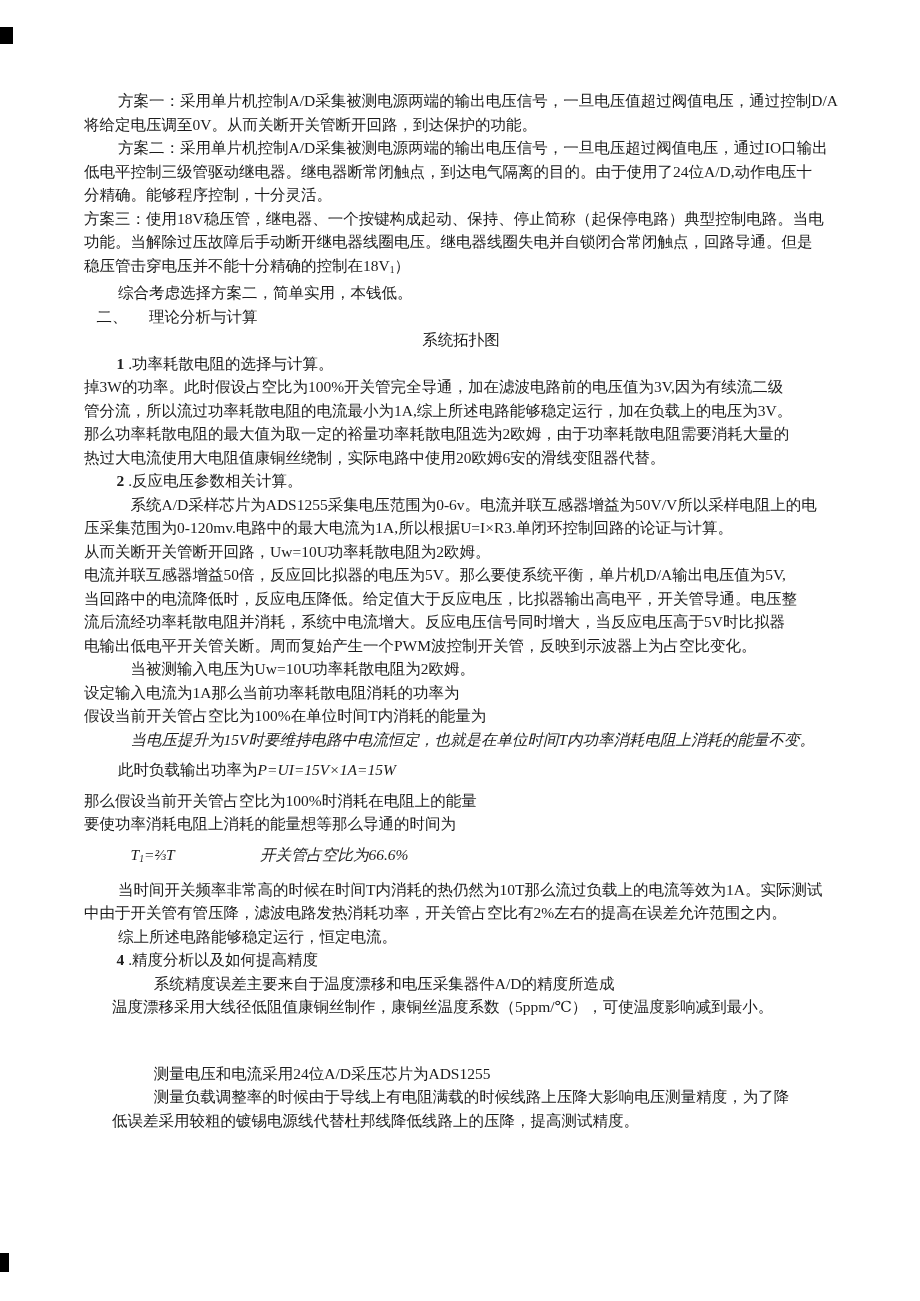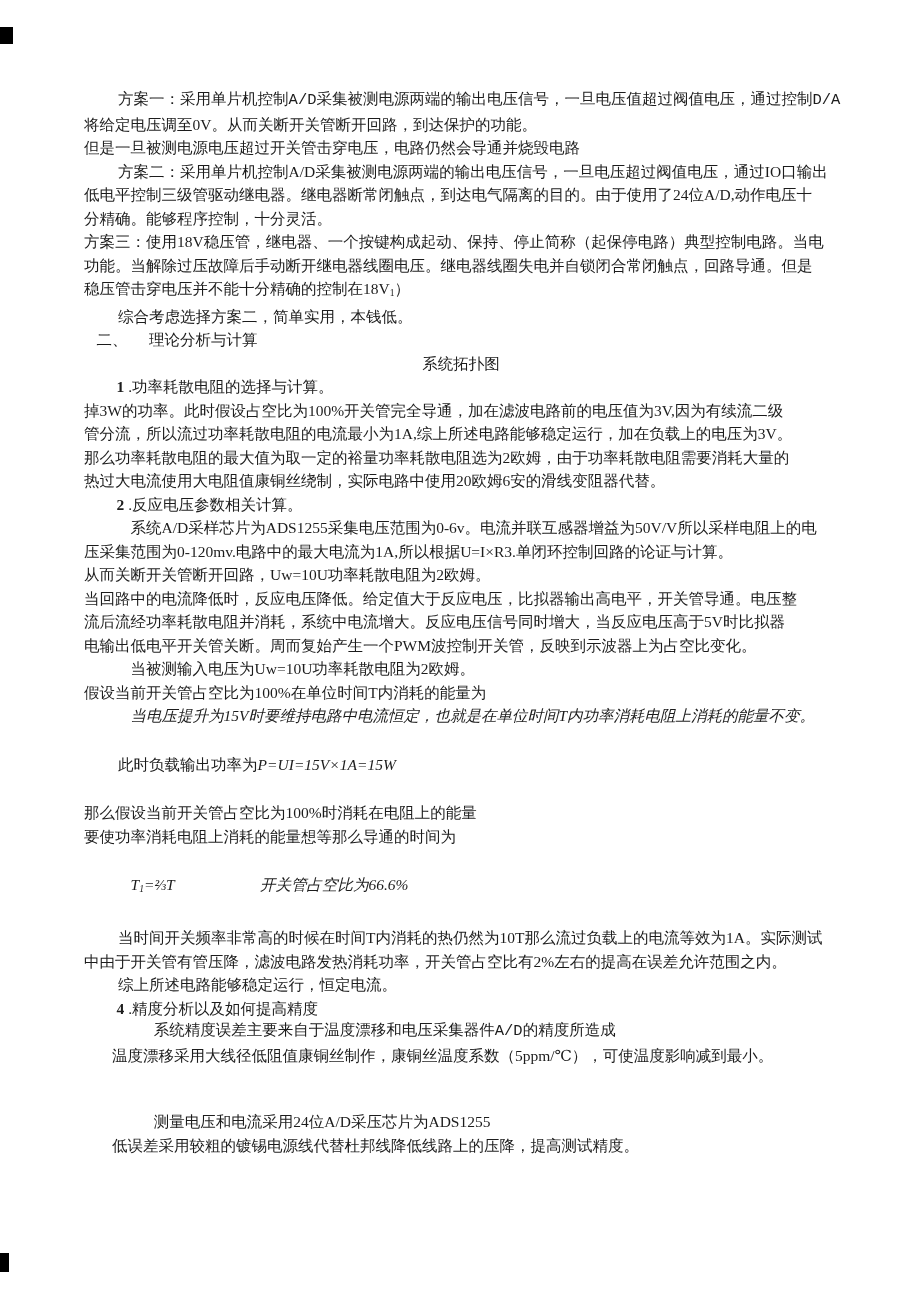--- a/index.html
+++ b/index.html
@@ -25,21 +25,21 @@
   }
   .line {
     white-space: nowrap;
     min-height: 23.5px;
   }
   .line.center {
     text-align: center;
     padding-left: 0 !important;
   }
   .line.gap {
-    margin-top: 25px;
+    margin-top: 7px;
   }
   .b { font-weight: bold; }
   .i { font-style: italic; }
   .sub {
     font-size: 0.62em;
     vertical-align: -0.25em;
   }
   .mark {
     position: absolute;
     background: #000000;
@@ -48,53 +48,55 @@
   #mark-bl { left: 0; top: 1253px; width: 9px; height: 19px; }
 </style>
 </head>
 <body>
 
 <div class="mark" id="mark-tl"></div>
 <div class="mark" id="mark-bl"></div>
 
 <div class="doc">
   <div id="lines-root">
-      <div class="line" style="padding-left: 2.2em; font-family: Liberation Mono, monospace;"><span>方案一：采用单片机控制A/D采集被测电源两端的输出电压信号，一旦电压值超过阀值电压，通过控制D/A</span></div>
+      <div class="line" style="padding-left: 2.2em;"><span>方案一：采用单片机控制A/D采集被测电源两端的输出电压信号，一旦电压值超过阀值电压，通过控制D/A</span></div>
       <div class="line"><span>将给定电压调至0V。从而关断开关管断开回路，到达保护的功能。</span></div>
-      <div class="line"><span>但是一旦被测电源电压超过开关管击穿电压，电路仍然会导通并烧毁电路</span></div>
       <div class="line" style="padding-left: 2.2em;"><span>方案二：采用单片机控制A/D采集被测电源两端的输出电压信号，一旦电压超过阀值电压，通过IO口输出</span></div>
       <div class="line"><span>低电平控制三级管驱动继电器。继电器断常闭触点，到达电气隔离的目的。由于使用了24位A/D,动作电压十</span></div>
       <div class="line"><span>分精确。能够程序控制，十分灵活。</span></div>
       <div class="line"><span>方案三：使用18V稳压管，继电器、一个按键构成起动、保持、停止简称（起保停电路）典型控制电路。当电</span></div>
       <div class="line"><span>功能。当解除过压故障后手动断开继电器线圈电压。继电器线圈失电并自锁闭合常闭触点，回路导通。但是</span></div>
       <div class="line"><span>稳压管击穿电压并不能十分精确的控制在18V</span><span class="sub">1</span><span>）</span></div>
       <div class="line" style="padding-left: 2.2em;"><span>综合考虑选择方案二，简单实用，本钱低。</span></div>
       <div class="line" style="padding-left: 0.8em;"><span>二、</span><span style="margin-left: 1.4em;">理论分析与计算</span></div>
       <div class="line center"><span>系统拓扑图</span></div>
       <div class="line" style="padding-left: 2.1em;"><span class="b">1</span><span> .功率耗散电阻的选择与计算。</span></div>
       <div class="line"><span>掉3W的功率。此时假设占空比为100%开关管完全导通，加在滤波电路前的电压值为3V,因为有续流二级</span></div>
       <div class="line"><span>管分流，所以流过功率耗散电阻的电流最小为1A,综上所述电路能够稳定运行，加在负载上的电压为3V。</span></div>
       <div class="line"><span>那么功率耗散电阻的最大值为取一定的裕量功率耗散电阻选为2欧姆，由于功率耗散电阻需要消耗大量的</span></div>
       <div class="line"><span>热过大电流使用大电阻值康铜丝绕制，实际电路中使用20欧姆6安的滑线变阻器代替。</span></div>
       <div class="line" style="padding-left: 2.1em;"><span class="b">2</span><span> .反应电压参数相关计算。</span></div>
       <div class="line" style="padding-left: 3em;"><span>系统A/D采样芯片为ADS1255采集电压范围为0-6v。电流并联互感器增益为50V/V所以采样电阻上的电</span></div>
       <div class="line"><span>压采集范围为0-120mv.电路中的最大电流为1A,所以根据U=I×R3.单闭环控制回路的论证与计算。</span></div>
       <div class="line"><span>从而关断开关管断开回路，Uw=10U功率耗散电阻为2欧姆。</span></div>
+      <div class="line"><span>电流并联互感器增益50倍，反应回比拟器的电压为5V。那么要使系统平衡，单片机D/A输出电压值为5V,</span></div>
       <div class="line"><span>当回路中的电流降低时，反应电压降低。给定值大于反应电压，比拟器输出高电平，开关管导通。电压整</span></div>
       <div class="line"><span>流后流经功率耗散电阻并消耗，系统中电流增大。反应电压信号同时增大，当反应电压高于5V时比拟器</span></div>
       <div class="line"><span>电输出低电平开关管关断。周而复始产生一个PWM波控制开关管，反映到示波器上为占空比变化。</span></div>
       <div class="line" style="padding-left: 3em;"><span>当被测输入电压为Uw=10U功率耗散电阻为2欧姆。</span></div>
+      <div class="line"><span>设定输入电流为1A那么当前功率耗散电阻消耗的功率为</span></div>
       <div class="line"><span>假设当前开关管占空比为100%在单位时间T内消耗的能量为</span></div>
       <div class="line" style="padding-left: 3em; font-style: italic;"><span>当电压提升为15V时要维持电路中电流恒定，也就是在单位时间T内功率消耗电阻上消耗的能量不变。</span></div>
       <div class="line gap" style="padding-left: 2.2em;"><span>此时负载输出功率为</span><span class="i">P=UI=15V×1A=15W</span></div>
       <div class="line gap"><span>那么假设当前开关管占空比为100%时消耗在电阻上的能量</span></div>
       <div class="line"><span>要使功率消耗电阻上消耗的能量想等那么导通的时间为</span></div>
       <div class="line gap" style="padding-left: 3em;"><span class="i">T</span><span class="i sub">1</span><span class="i">=⅔T</span><span style="margin-left: 5.5em; font-style: italic;">开关管占空比为66.6%</span></div>
       <div class="line gap" style="padding-left: 2.2em;"><span>当时间开关频率非常高的时候在时间T内消耗的热仍然为10T那么流过负载上的电流等效为1A。实际测试</span></div>
       <div class="line"><span>中由于开关管有管压降，滤波电路发热消耗功率，开关管占空比有2%左右的提高在误差允许范围之内。</span></div>
       <div class="line" style="padding-left: 2.2em;"><span>综上所述电路能够稳定运行，恒定电流。</span></div>
       <div class="line" style="padding-left: 2.1em;"><span class="b">4</span><span> .精度分析以及如何提高精度</span></div>
-      <div class="line" style="padding-left: 4.5em; font-family: Liberation Mono, monospace;"><span>系统精度误差主要来自于温度漂移和电压采集器件A/D的精度所造成</span></div>
+      <div class="line" style="padding-left: 4.5em;"><span>系统精度误差主要来自于温度漂移和电压采集器件A/D的精度所造成</span></div>
       <div class="line" style="padding-left: 1.8em;"><span>温度漂移采用大线径低阻值康铜丝制作，康铜丝温度系数（5ppm/℃），可使温度影响减到最小。</span></div>
       <div class="line" style="padding-left: 4.5em; margin-top: 43px;"><span>测量电压和电流采用24位A/D采压芯片为ADS1255</span></div>
+      <div class="line" style="padding-left: 4.5em;"><span>测量负载调整率的时候由于导线上有电阻满载的时候线路上压降大影响电压测量精度，为了降</span></div>
       <div class="line" style="padding-left: 1.8em;"><span>低误差采用较粗的镀锡电源线代替杜邦线降低线路上的压降，提高测试精度。</span></div>
     </div>
 </div>
 
 </body></html>

